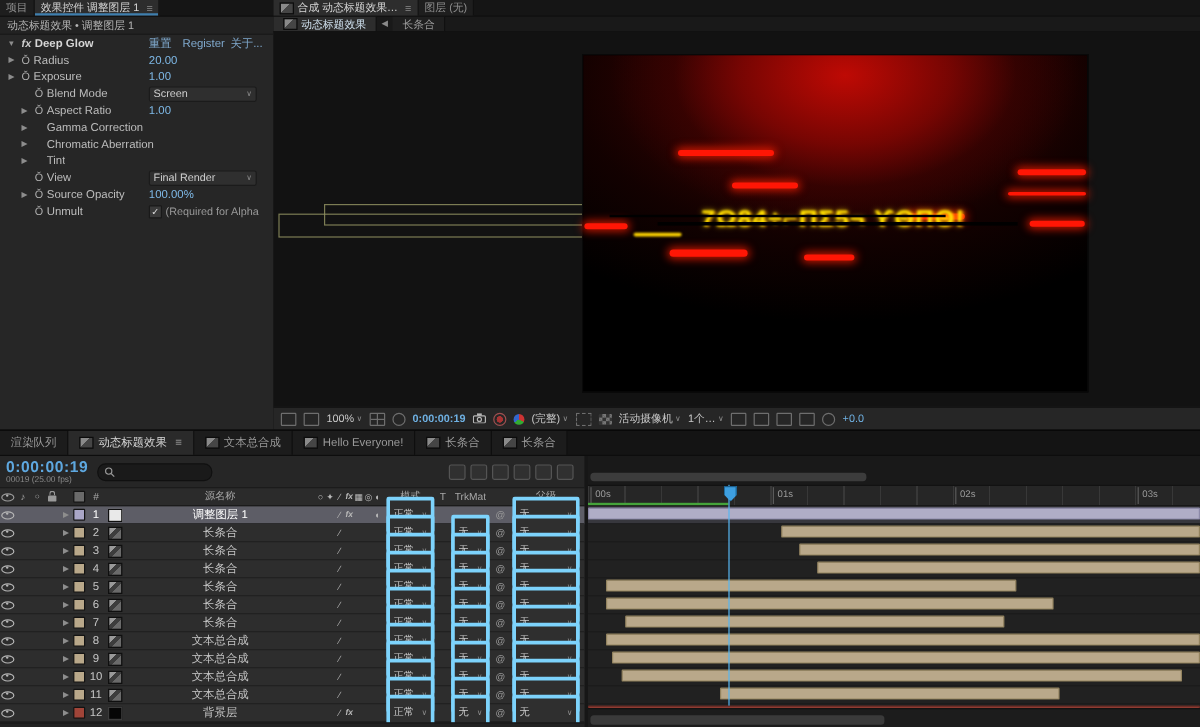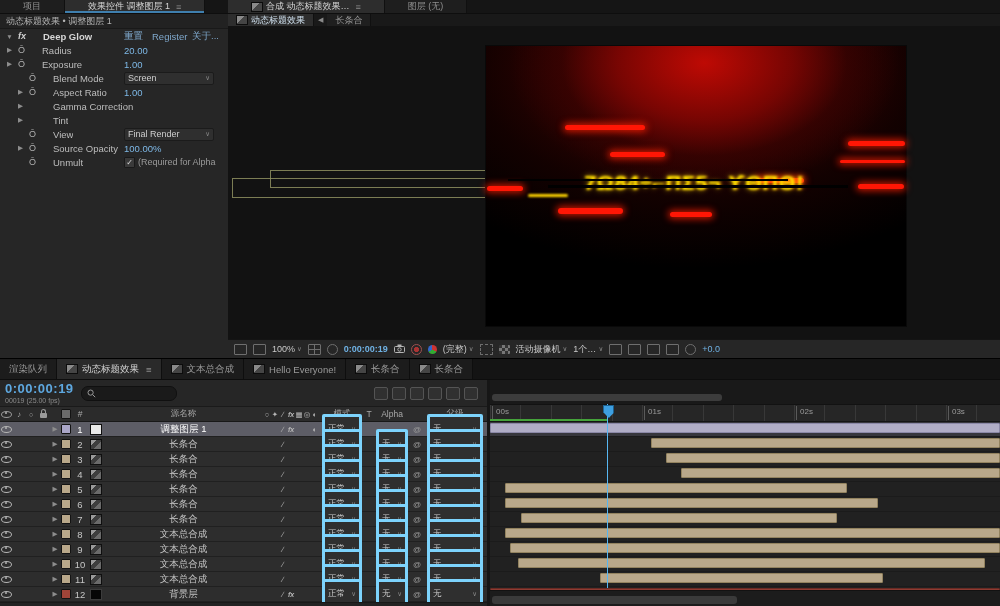--- a/index.html
+++ b/index.html
@@ -1,31 +1,31 @@
 <!DOCTYPE html>
 <html><head>
 <meta charset="utf-8">
 <style>
   html,body{margin:0;padding:0;background:#111;}
   #screen{position:relative;width:1000px;height:606px;overflow:hidden;background:#202020;
           font-family:"Liberation Sans","DejaVu Sans",sans-serif;font-size:10px;color:#c4c4c4;}
   
   .tabrow{display:flex;align-items:stretch;background:#151515;height:13px;border-bottom:1px solid #0e0e0e;font-size:9px;}
-  .tab{display:flex;align-items:center;gap:3px;padding:0 23px;color:#8f8f8f;background:#1e1e1e;border-right:1px solid #101010;white-space:nowrap;justify-content:flex-end;}
+  .tab{display:flex;align-items:center;gap:3px;padding:0 5px;color:#8f8f8f;background:#1e1e1e;border-right:1px solid #101010;white-space:nowrap;justify-content:flex-end;}
   .tab.active{background:#2d2d2d;color:#d6d6d6;}
   .tab.ec-active{box-shadow:inset 0 -2px 0 #3f7fae;}
   .menuglyph{color:#8a8a8a;margin-left:3px;}
   .compicon{width:10px;height:8px;flex:none;background:linear-gradient(135deg,#8a8a8a 0 40%,#454545 40%);border:1px solid #0c0c0c;}
   
   #ec-panel{position:absolute;left:0;top:0;width:228px;height:358px;background:#262626;border-right:1px solid #0d0d0d;}
   .ec-header{height:14px;line-height:14px;padding-left:6px;background:#222;border-bottom:1px solid #191919;color:#b5b5b5;font-size:9px;white-space:nowrap;}
   .erow{position:relative;height:14px;display:flex;align-items:center;font-size:9.5px;color:#bdbdbd;white-space:nowrap;}
   .tw{width:11px;flex:none;color:#8d8d8d;font-size:6.5px;text-align:center;}
   .stopw{width:13px;flex:none;color:#b0b0b0;font-size:9px;text-align:center;}
-  .elbl{overflow:hidden;margin-left:14px;}
+  .elbl{overflow:hidden;}
   .eval{position:absolute;left:124px;color:#7eb8e6;}
   .dd{position:absolute;left:124px;width:82px;height:11px;background:#2f2f2f;border:1px solid #1b1b1b;border-radius:2px;
       display:flex;align-items:center;justify-content:space-between;padding:0 3px;color:#cfcfcf;font-size:9px;}
   .arr{color:#8a8a8a;font-size:6.5px;}
   .cbwrap{position:absolute;left:124px;display:flex;align-items:center;gap:3px;}
   .cb{width:9px;height:9px;flex:none;background:#3a3a3a;border:1px solid #191919;border-radius:1px;color:#ddd;font-size:8px;line-height:9px;text-align:center;}
   .note{color:#9a9a9a;font-size:9px;}
   .fxb{font-style:italic;font-weight:bold;color:#d0d0d0;width:14px;flex:none;text-align:center;font-size:9px;}
   .fxrow .elbl{font-weight:bold;color:#d6d6d6;}
   .lnk{position:absolute;color:#7fa8cc;}
@@ -177,20 +177,25 @@
           <span class="eval">1.00</span>
         </div>
         <div class="erow" style="padding-left: 15px;">
           <span class="tw">▶</span>
           <span class="stopw"></span>
           <span class="elbl">Gamma Correction</span>
         </div>
         <div class="erow" style="padding-left: 15px;">
           <span class="tw">▶</span>
           <span class="stopw"></span>
+          <span class="elbl">Chromatic Aberration</span>
+        </div>
+        <div class="erow" style="padding-left: 15px;">
+          <span class="tw">▶</span>
+          <span class="stopw"></span>
           <span class="elbl">Tint</span>
         </div>
         <div class="erow" style="padding-left: 15px;">
           <span class="tw"></span>
           <span class="stopw">Ŏ</span>
           <span class="elbl">View</span>
           <div class="dd">
             <span>Final Render</span>
             <span class="arr">∨</span>
           </div>
@@ -364,21 +369,21 @@
             <span class="swslot">○</span>
             <span class="swslot">✦</span>
             <span class="swslot">∕</span>
             <span class="swslot fxg">fx</span>
             <span class="swslot">▦</span>
             <span class="swslot">◎</span>
             <span class="swslot">◐</span>
           </span>
           <span class="c-mode">模式</span>
           <span class="c-t">T</span>
-          <span class="c-trk">Alpha</span>
+          <span class="c-trk">TrkMat</span>
           <span class="c-pick"></span>
           <span class="c-par">父级</span>
         </div>
         <div id="tl-rows">
             <div class="lrow sel">
               <span class="c-eye">
                 <span class="eye"></span>
               </span>
               <span class="c-aud"></span>
               <span class="c-solo"></span>

